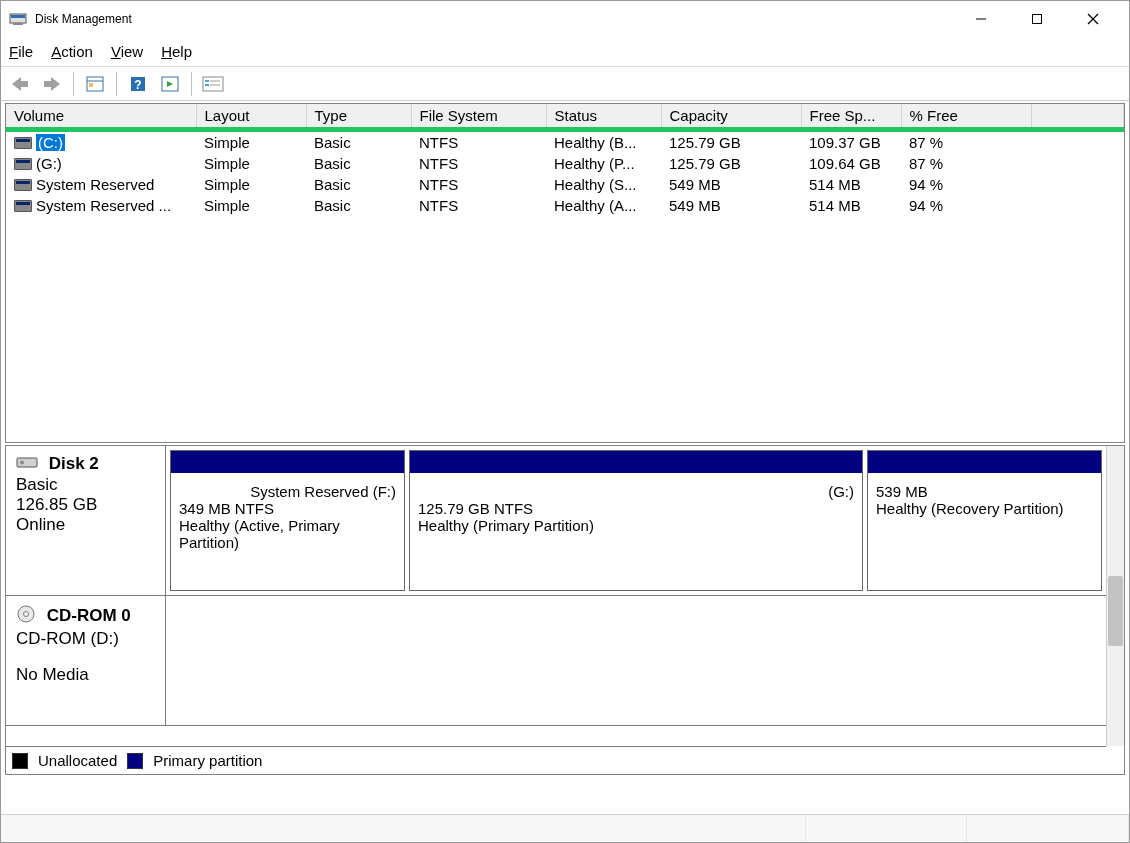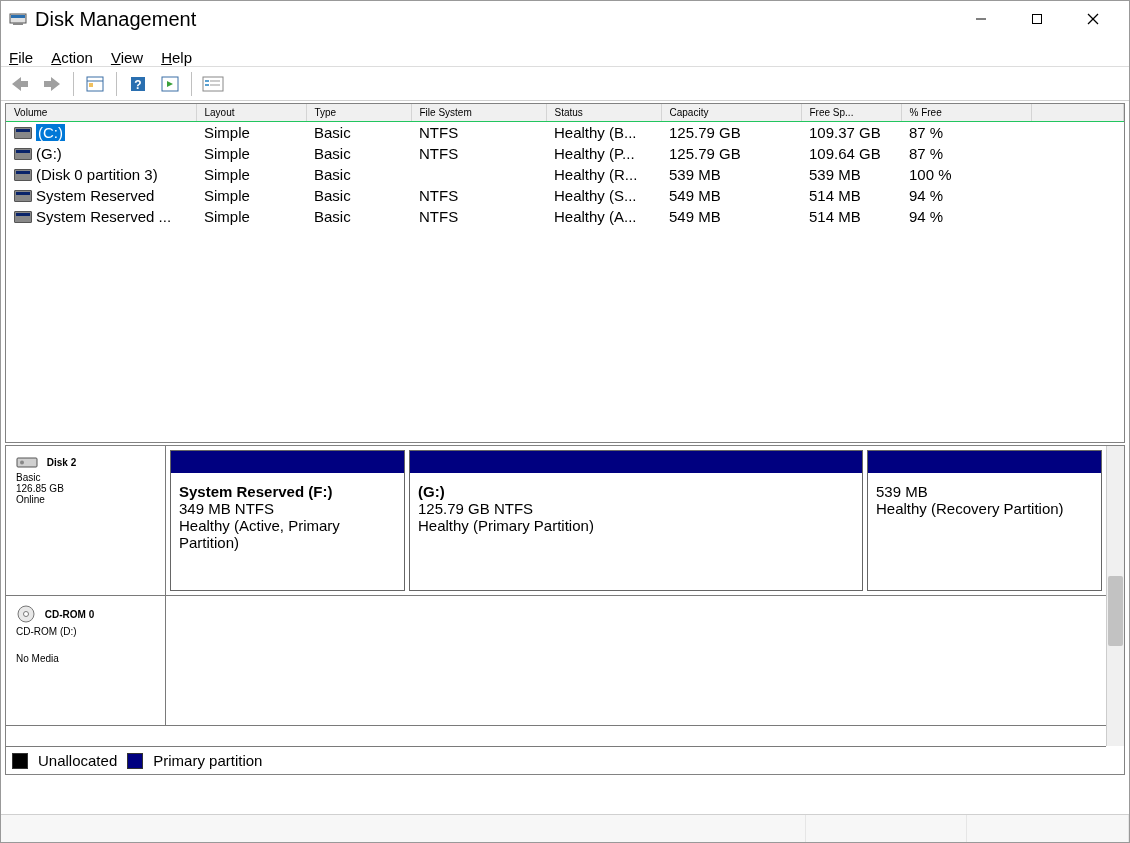--- a/index.html
+++ b/index.html
@@ -20,35 +20,35 @@
     align-items: center;
     height: 36px;
     padding: 0 8px;
     background: #fff;
   }
   .titlebar .app-icon {
     width: 18px; height: 18px;
     margin-right: 8px;
     display:flex;align-items:center;justify-content:center;
   }
-  .titlebar .title { flex: 0 0 auto; font-size: 20px; }
+  .titlebar .title { flex: 0 0 auto; font-size: 12px; }
   .titlebar .spacer { flex: 1; }
   .win-controls { display: flex; }
   .win-btn {
     width: 56px; height: 36px;
     display:flex;align-items:center;justify-content:center;
     font-family: "Segoe UI Symbol", sans-serif;
     font-size: 14px;
     cursor: default;
   }
   
   .menubar {
     display:flex;
     height: 30px;
-    align-items:flex-end;
+    align-items:center;
     padding: 0 8px;
     border-bottom:1px solid #ddd;
     gap: 18px;
   }
   .menubar .menu-item {
     font-size: 15px;
   }
   .menubar .menu-item .ul { text-decoration: underline; }
   
   .toolbar {
@@ -72,25 +72,25 @@
     border:1px solid #828282;
     margin:2px 4px;
     height: 340px;
     background:#fff;
     overflow:hidden;
   }
   .volumes table { width:100%; border-collapse: collapse; table-layout: fixed;}
   .volumes th {
     text-align:left;
     font-weight: normal;
-    font-size:10px;
+    font-size:15px;
     padding:3px 8px;
     background:#f0f0f0;
     border-right:1px solid #d4d4d4;
-    border-bottom:1px solid #22c55e;
+    border-bottom:5px solid #22c55e;
     white-space:nowrap;
     overflow:hidden;
     text-overflow:ellipsis;
   }
   .volumes td {
     padding:2px 8px;
     font-size:15px;
     white-space:nowrap;
     overflow:hidden;
     text-overflow:ellipsis;
@@ -135,41 +135,41 @@
   .disk-row {
     display:flex;
     min-height:150px;
     border-bottom:1.5px solid #7a7a7a;
   }
   .disk-row .info {
     width:160px;
     flex:0 0 160px;
     border-right:1px solid #7a7a7a;
     padding:8px 10px;
-    font-size:10px;
+    font-size:17px;
     background:#fff;
   }
   .disk-row .info .dicon{
     display:inline-block;vertical-align:middle;margin-right:6px;
   }
   .disk-row .info .dname{ font-weight:bold; }
   .disk-row .parts {
     flex:1;
     display:flex;
     gap:4px;
     padding:4px;
     background:#fff;
   }
   .part {
     border:1px solid #666;
     display:flex;flex-direction:column;
   }
   .part .bar { height:22px; background:#000080; }
   .part .body { padding:10px 8px; font-size:15px; flex:1; overflow:hidden;}
-  .part .body .pname { font-weight:bold; }
+  .part .body .pname { font-weight:normal;text-align:right; }
   
   .legend {
     border-top:1px solid #7a7a7a;
     height:28px;
     display:flex;
     align-items:center;
     gap:10px;
     padding:0 6px;
     font-size:15px;
     margin-right:18px;
@@ -331,36 +331,20 @@
             <td>Healthy (P...</td>
             <td>125.79 GB</td>
             <td>109.64 GB</td>
             <td>87 %</td>
             <td></td>
           </tr>
           <tr>
             <td>
               <span class="vol-name">
                 <span class="vol-icon"></span>
-                <span class="label">(Disk 0 partition 3)</span>
-              </span>
-            </td>
-            <td>Simple</td>
-            <td>Basic</td>
-            <td></td>
-            <td>Healthy (R...</td>
-            <td>539 MB</td>
-            <td>539 MB</td>
-            <td>100 %</td>
-            <td></td>
-          </tr>
-          <tr>
-            <td>
-              <span class="vol-name">
-                <span class="vol-icon"></span>
                 <span class="label">System Reserved</span>
               </span>
             </td>
             <td>Simple</td>
             <td>Basic</td>
             <td>NTFS</td>
             <td>Healthy (S...</td>
             <td>549 MB</td>
             <td>514 MB</td>
             <td>94 %</td>

